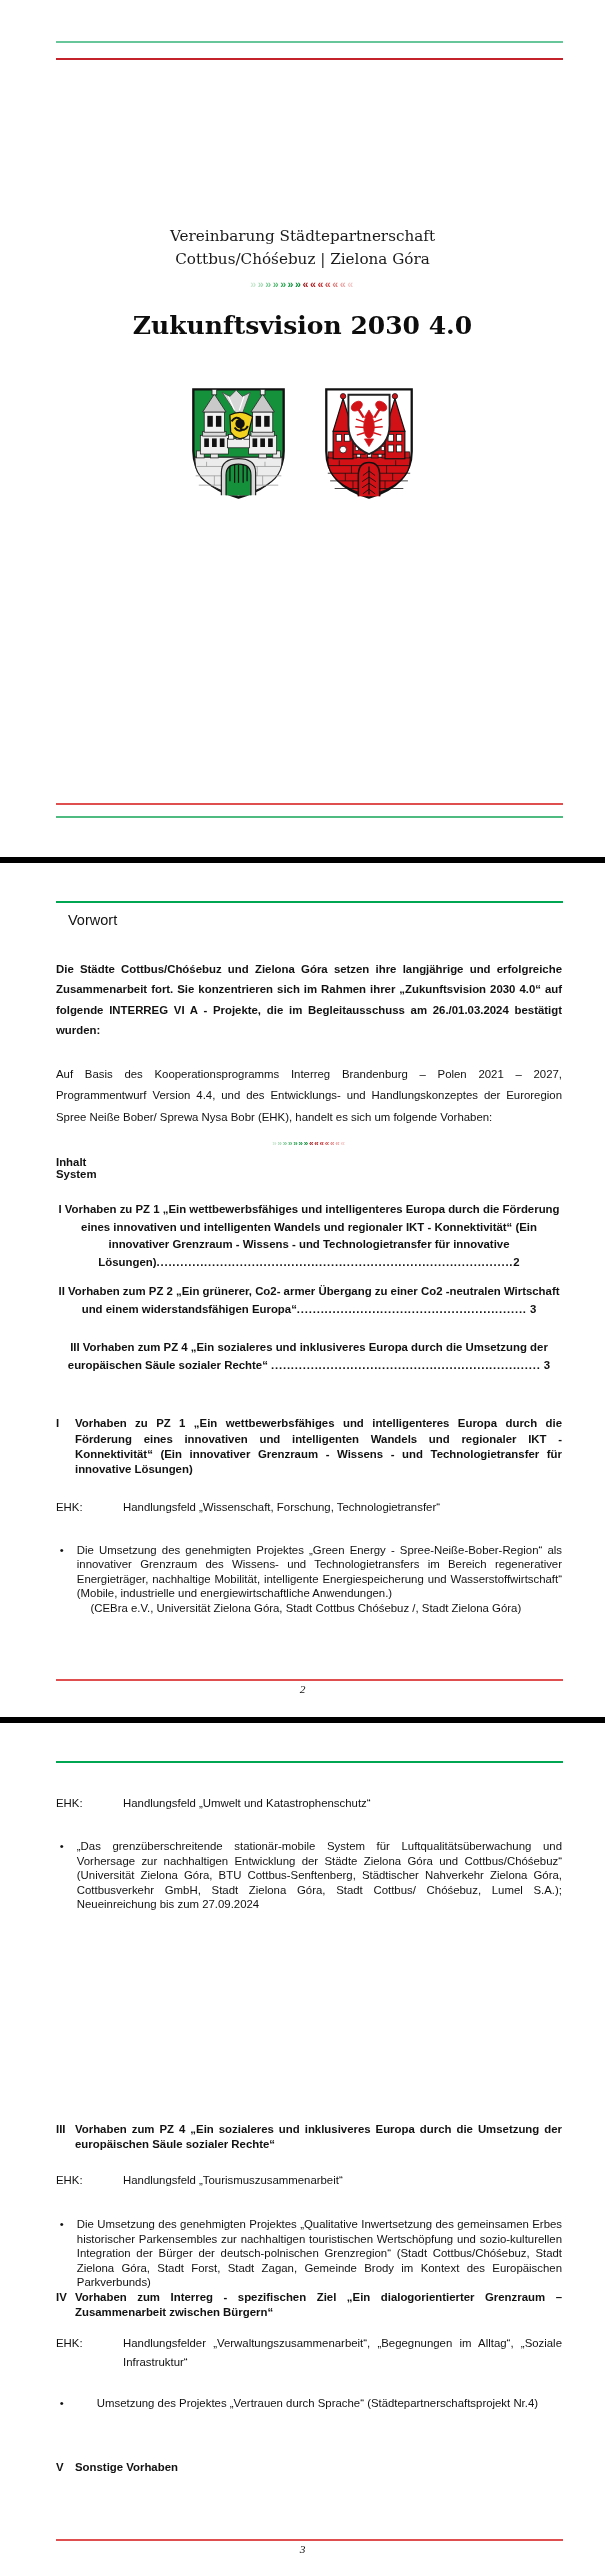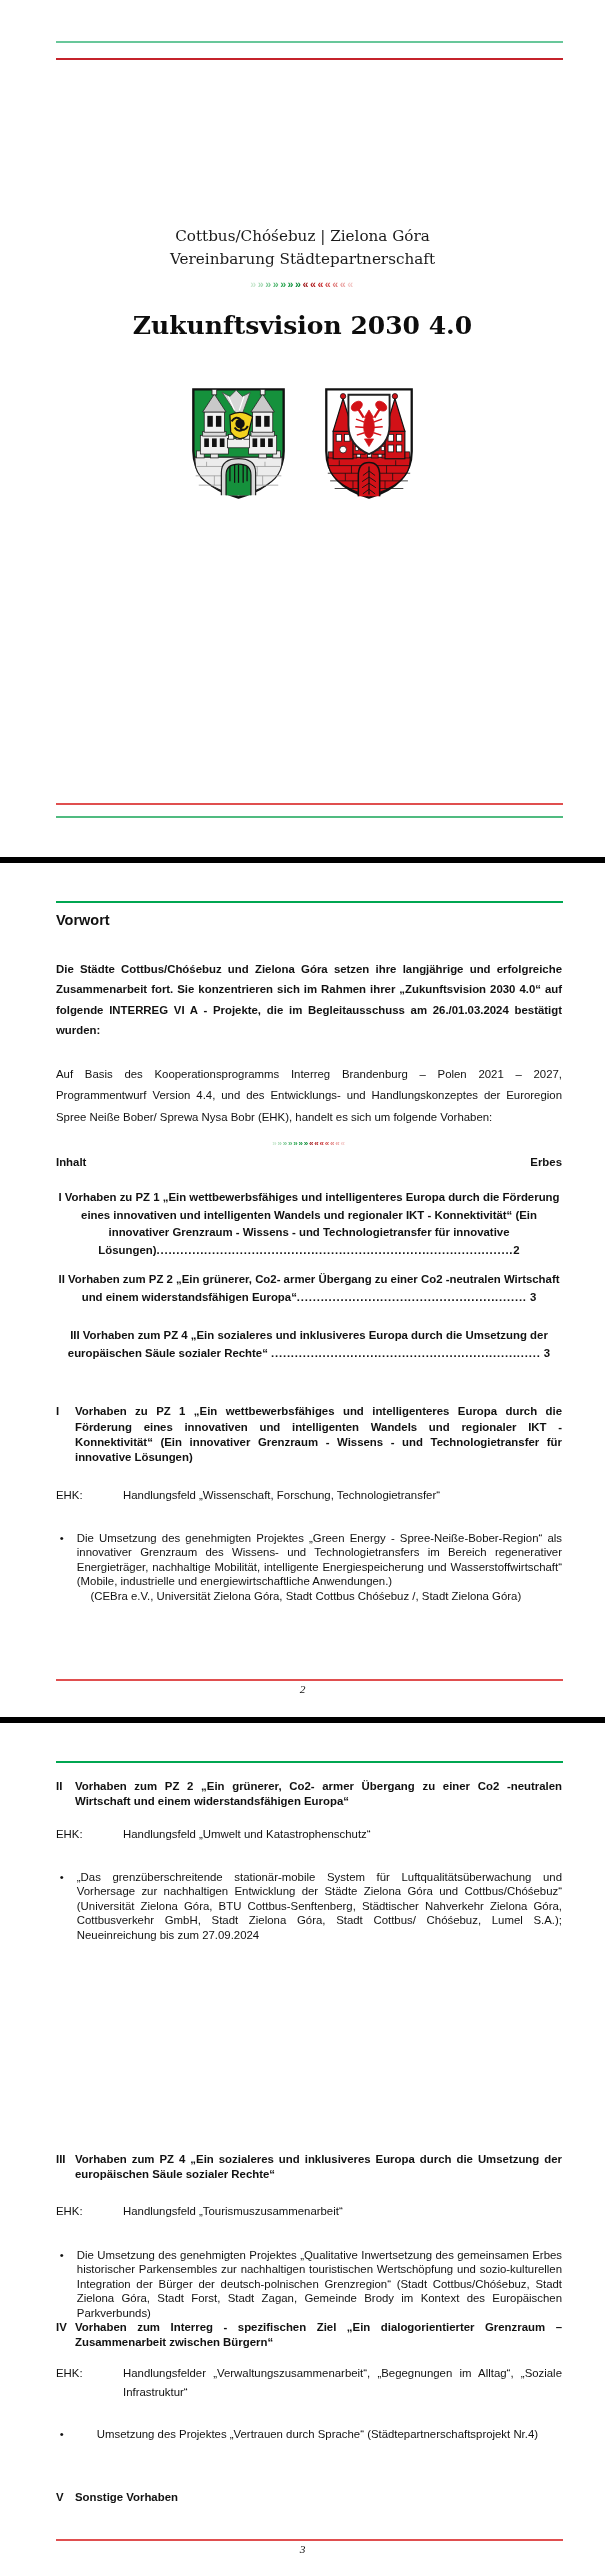--- a/index.html
+++ b/index.html
@@ -21,25 +21,25 @@
     font-family:"DejaVu Serif",serif;font-size:15.2px;line-height:23px;color:#1a1a1a;}
   .chevrons{position:absolute;top:279px;left:0;width:605px;text-align:center;
     font-size:10.7px;font-weight:bold;letter-spacing:1.5px;line-height:1;}
   .cover-title{position:absolute;top:311px;left:0;width:605px;text-align:center;
     font-family:"DejaVu Serif",serif;font-weight:bold;font-size:25px;color:#0d0d0d;}
   .crest-row{position:absolute;top:387px;left:0;width:605px;display:flex;
     justify-content:center;align-items:flex-start;gap:38px;}
 
   
   .content{position:relative;margin-left:56px;margin-right:43px;}
-  .h-vorwort{font-size:14.5px;font-weight:bold;}
+  .h-vorwort{font-size:14.5px;font-weight:normal;margin-left:12px;}
   .intro-bold{margin-top:30.5px;font-weight:bold;text-align:justify;font-size:11.4px;line-height:20.6px;}
   .intro-reg{margin-top:23px;text-align:justify;font-size:11.4px;line-height:21.3px;}
   .chev-small{margin-top:4.6px;text-align:center;font-size:8px;font-weight:bold;letter-spacing:0.8px;line-height:10.7px;}
-  .toc-head{margin-top:6.1px;display:flex;justify-content:space-between;font-weight:bold;font-size:11.4px;}
+  .toc-head{margin-top:6.1px;display:flex;justify-content:space-between;font-weight:bold;font-size:11.4px;flex-direction:column;}
   .toc-entry{font-weight:bold;font-size:11.4px;line-height:17.5px;text-align:center;}
   .toc-entry .dots{letter-spacing:0.8px;}
   .t1{margin-top:21.3px;}
   .t2{margin-top:12px;}
   .t3{margin-top:21px;}
   .sec{display:flex;font-weight:bold;font-size:11.4px;line-height:15.2px;}
   .sec-num{flex:0 0 19px;}
   .sec-title{flex:1;text-align:justify;}
   .ehk{display:flex;font-size:11.4px;line-height:19px;}
   .ehk-label{flex:0 0 37px;}
@@ -71,22 +71,22 @@
   .m-sec5{margin-top:49px;}
 </style>
 </head>
 <body>
 
 <div class="page cover">
   <div class="rule r-green-soft" style="top:41px"></div>
   <div class="rule r-red-dark" style="top:58px"></div>
 
   <div class="subtitle">
+    <div>Vereinbarung Städtepartnerschaft</div>
     <div>Cottbus/Chóśebuz | Zielona Góra</div>
-    <div>Vereinbarung Städtepartnerschaft</div>
   </div>
 
   <div class="chevrons"><span style="color: rgb(201, 231, 207);">»</span><span style="color: rgb(166, 217, 180);">»</span><span style="color: rgb(124, 200, 148);">»</span><span style="color: rgb(85, 184, 115);">»</span><span style="color: rgb(47, 168, 84);">»</span><span style="color: rgb(20, 150, 65);">»</span><span style="color: rgb(11, 138, 55);">»</span><span style="color: rgb(158, 19, 22);">«</span><span style="color: rgb(176, 27, 30);">«</span><span style="color: rgb(198, 42, 45);">«</span><span style="color: rgb(212, 80, 79);">«</span><span style="color: rgb(224, 123, 122);">«</span><span style="color: rgb(235, 163, 162);">«</span><span style="color: rgb(243, 198, 197);">«</span></div>
 
   <div class="cover-title">Zukunftsvision 2030 4.0</div>
 
   <div class="crest-row">
 
     <svg width="95" height="113" viewBox="0 0 122 145">
       <path d="M3,3 H119 V82 Q119,125 61,142 Q3,125 3,82 Z" fill="#15913c" stroke="#111" stroke-width="3"></path>
@@ -254,21 +254,21 @@
 
 <div class="page p2">
   <div class="rule r-green-vivid" style="top:38px"></div>
   <div class="content">
     <div class="h-vorwort">Vorwort</div>
     <p class="intro-bold">Die Städte Cottbus/Chóśebuz und Zielona Góra setzen ihre langjährige und erfolgreiche Zusammenarbeit fort. Sie konzentrieren sich im Rahmen ihrer „Zukunftsvision 2030 4.0“ auf folgende INTERREG VI A - Projekte, die im Begleitausschuss am 26./01.03.2024 bestätigt wurden:</p>
     <p class="intro-reg">Auf Basis des Kooperationsprogramms Interreg Brandenburg – Polen 2021 – 2027, Programmentwurf Version 4.4, und des Entwicklungs- und Handlungskonzeptes der Euroregion Spree Neiße Bober/ Sprewa Nysa Bobr (EHK), handelt es sich um folgende Vorhaben:</p>
     <div class="chev-small"><span style="color: rgb(201, 231, 207);">»</span><span style="color: rgb(166, 217, 180);">»</span><span style="color: rgb(124, 200, 148);">»</span><span style="color: rgb(85, 184, 115);">»</span><span style="color: rgb(47, 168, 84);">»</span><span style="color: rgb(20, 150, 65);">»</span><span style="color: rgb(11, 138, 55);">»</span><span style="color: rgb(158, 19, 22);">«</span><span style="color: rgb(176, 27, 30);">«</span><span style="color: rgb(198, 42, 45);">«</span><span style="color: rgb(212, 80, 79);">«</span><span style="color: rgb(224, 123, 122);">«</span><span style="color: rgb(235, 163, 162);">«</span><span style="color: rgb(243, 198, 197);">«</span></div>
     <div class="toc-head">
       <span>Inhalt</span>
-      <span>Erbes</span>
+      <span>System</span>
     </div>
     <div class="toc-entry t1"><span>I Vorhaben zu PZ 1 „Ein wettbewerbsfähiges und intelligenteres Europa durch die Förderung eines innovativen und intelligenten Wandels und regionaler IKT - Konnektivität“ (Ein innovativer Grenzraum - Wissens - und Technologietransfer für innovative Lösungen)</span><span class="dots">..........................................................................................</span><span>2</span></div>
     <div class="toc-entry t2"><span>II Vorhaben zum PZ 2 „Ein grünerer, Co2- armer Übergang zu einer Co2 -neutralen Wirtschaft und einem widerstandsfähigen Europa“</span><span class="dots">..........................................................</span> <span>3</span></div>
     <div class="toc-entry t3"><span>III Vorhaben zum PZ 4 „Ein sozialeres und inklusiveres Europa durch die Umsetzung der europäischen Säule sozialer Rechte“ </span><span class="dots">....................................................................</span> <span>3</span></div>
 
     <div class="sec m-sec1">
       <span class="sec-num">I</span>
       <span class="sec-title">Vorhaben zu PZ 1 „Ein wettbewerbsfähiges und intelligenteres Europa durch die Förderung eines innovativen und intelligenten Wandels und regionaler IKT - Konnektivität“ (Ein innovativer Grenzraum - Wissens - und Technologietransfer für innovative Lösungen)</span>
     </div>
     <div class="ehk m-ehk1">
@@ -285,24 +285,20 @@
   </div>
   <div class="footer-rule" style="top:816px"></div>
   <div class="page-num" style="top:820px">2</div>
 </div>
 
 <div class="sep"></div>
 
 <div class="page p3">
   <div class="rule r-green-vivid" style="top:38px"></div>
   <div class="content">
-    <div class="sec">
-      <span class="sec-num">II</span>
-      <span class="sec-title">Vorhaben zum PZ 2 „Ein grünerer, Co2- armer Übergang zu einer Co2 -neutralen Wirtschaft und einem widerstandsfähigen Europa“</span>
-    </div>
     <div class="ehk m-ehk2">
       <span class="ehk-label">EHK:</span>
       <span class="ehk-text">Handlungsfeld „Umwelt und Katastrophenschutz“</span>
     </div>
     <div class="bullet m-bul2">
       <span class="bullet-marker">•</span>
       <span class="bullet-text">„Das grenzüberschreitende stationär-mobile System für Luftqualitätsüberwachung und Vorhersage zur nachhaltigen Entwicklung der Städte Zielona Góra und Cottbus/Chóśebuz“ (Universität Zielona Góra, BTU Cottbus-Senftenberg, Städtischer Nahverkehr Zielona Góra, Cottbusverkehr GmbH, Stadt Zielona Góra, Stadt Cottbus/ Chóśebuz, Lumel S.A.); Neueinreichung bis zum 27.09.2024</span>
     </div>
 
     <div class="sec m-sec3">

